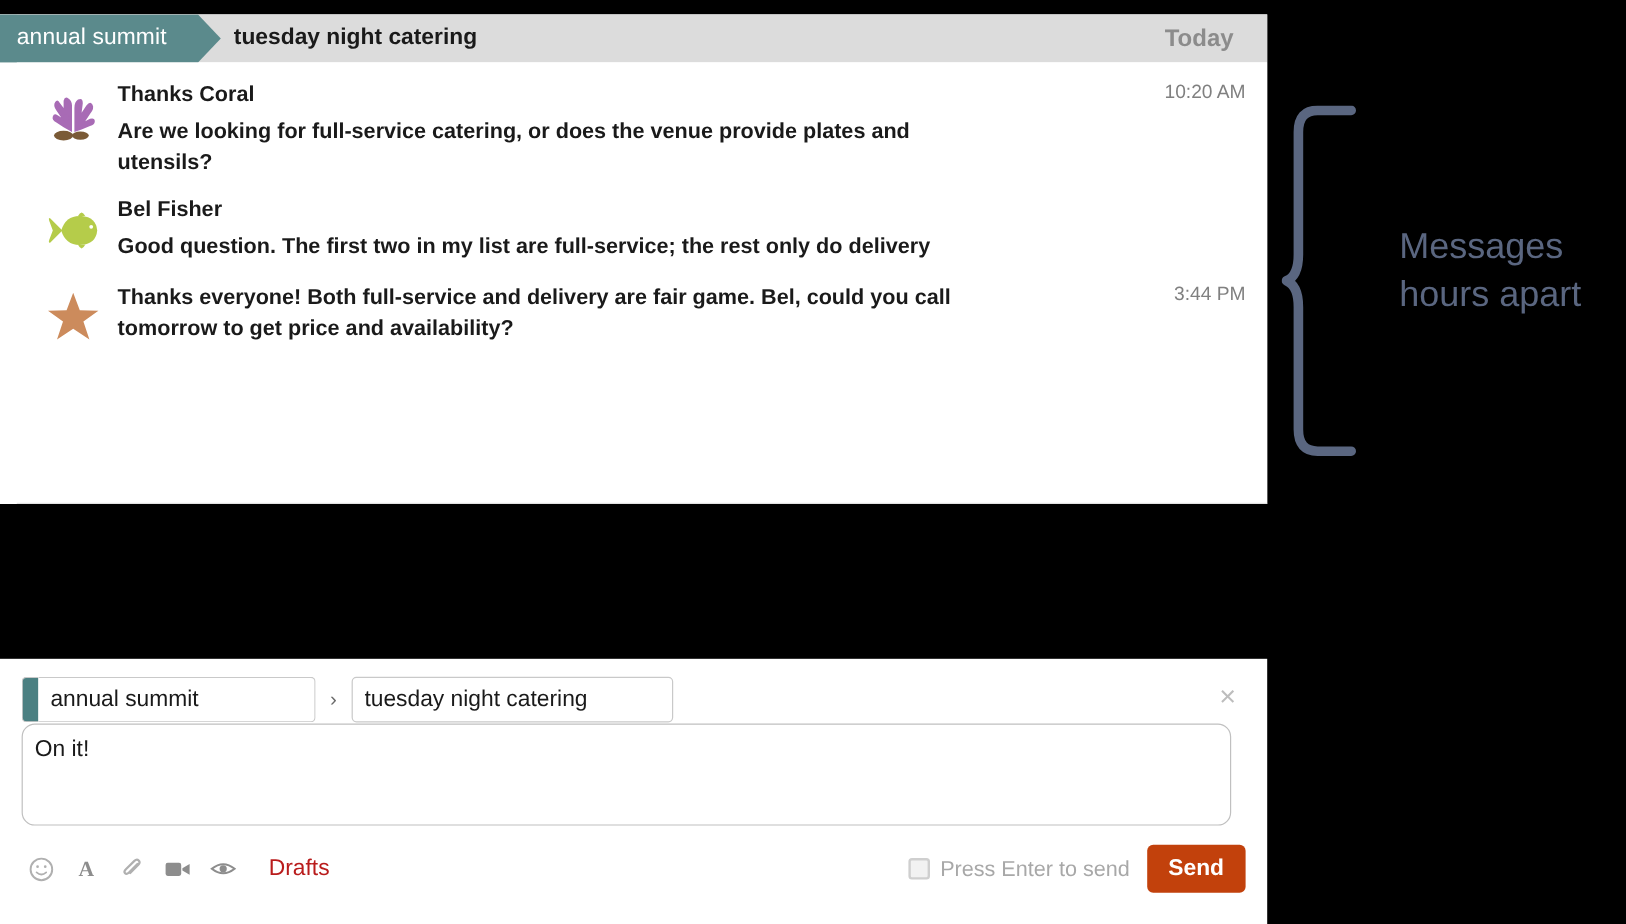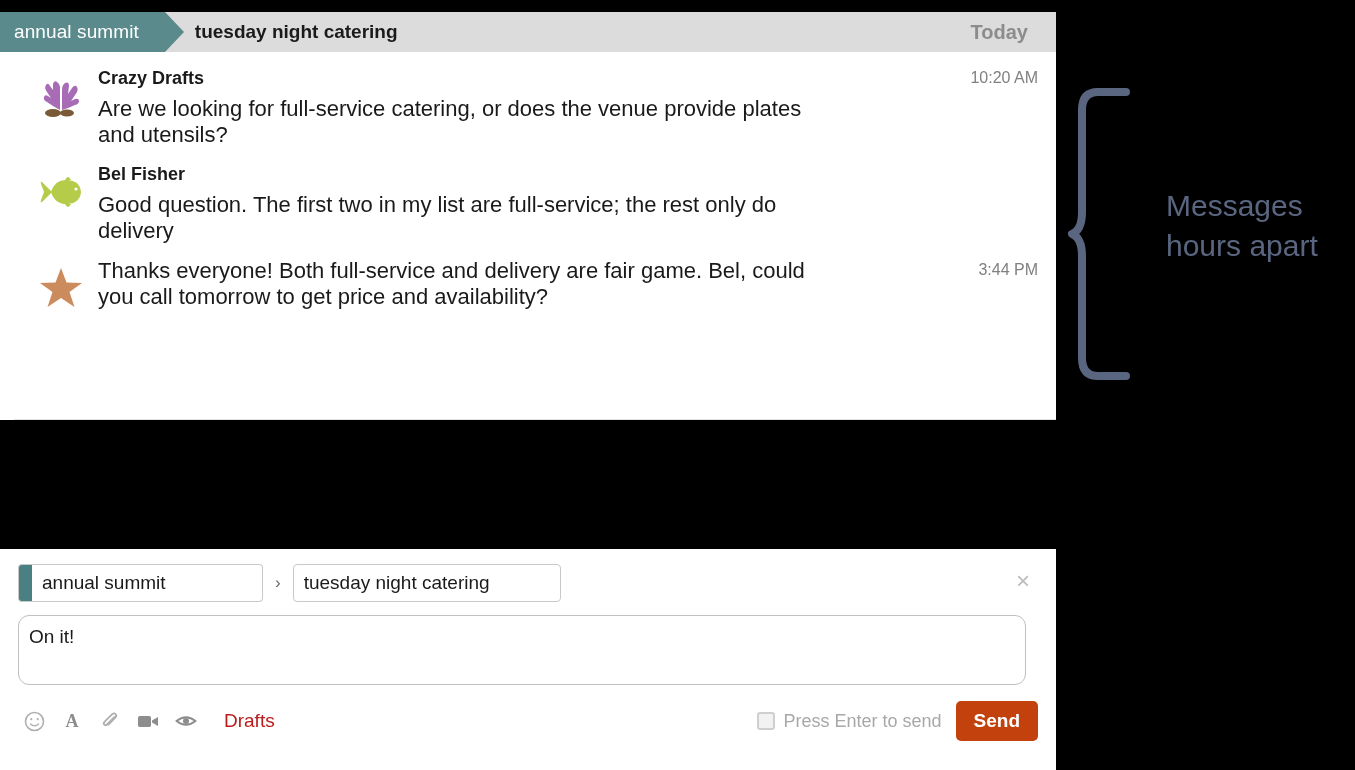--- a/index.html
+++ b/index.html
@@ -84,24 +84,25 @@
     padding-top: 4px;
   }
   .avatar svg { display: block; }
   .msg-body { flex: 1 1 auto; min-width: 0; padding-left: 8px; }
   .msg-sender {
     font-size: 18px; font-weight: bold; color: #1a1a1a;
     line-height: 24px;
     margin-bottom: 6px;
   }
   .msg-text {
-    font-size: 22px; color: #1a1a1a;
+    font-size: 18px; color: #1a1a1a;
     line-height: 26px;
     max-width: 740px;
     white-space: pre-line;
+    font-weight: bold;
   }
   .msg-time {
     flex: 0 0 auto;
     font-size: 16px; color: #808080;
     line-height: 24px;
     padding-left: 16px;
     white-space: nowrap;
   }
   .panel-bottom-edge {
     position: absolute; left: 14px; right: 0; bottom: 0;
@@ -179,22 +180,21 @@
   }
   .close-x {
     position: absolute; right: 2px; top: 6px;
     width: 26px; height: 26px;
     color: #bdbdbd; font-size: 24px; line-height: 24px;
     text-align: center; cursor: pointer;
     font-family: "Liberation Sans", sans-serif;
   }
   .compose-textarea {
     display: block;
-    margin-top: 12px;
-    width: 1008px; height: 70px;
+    width: 1008px; height: 85px;
     border: 1px solid #c0c0c0;
     border-radius: 11px;
     background: #fff;
     font-family: "Liberation Sans", sans-serif;
     font-size: 19px;
     color: #1a1a1a;
     padding: 9px 10px;
     resize: none;
     outline: none;
     line-height: 24px;
@@ -271,21 +271,21 @@
                 <path d="M25 40 L25 18 Q25 14 22 12 Q19 10 18 14 L18 20 L15 16 Q13 12 11 15 Q9 18 12 22 L16 28 L13 26 Q10 24 9 27 Q8 30 12 32 L18 36 Z"></path>
                 <path d="M27 40 L27 20 Q27 15 30 13 Q34 11 34 16 L33 24 L37 18 Q40 14 42 17 Q44 20 40 25 L36 31 L40 29 Q44 28 44 31 Q44 34 40 35 L33 38 Z"></path>
                 <path d="M24 28 Q20 24 18 26 Q16 29 20 32 Z"></path>
               </g>
               <ellipse cx="18" cy="43" rx="8" ry="4" fill="#7a5a36"></ellipse>
               <ellipse cx="32" cy="43" rx="7" ry="3.5" fill="#7a5a36"></ellipse>
             </svg>
           </span>
         </div>
         <div class="msg-body">
-          <div class="msg-sender">Crazy Drafts</div>
+          <div class="msg-sender">Thanks Coral</div>
           <div class="msg-text">Are we looking for full-service catering, or does the venue provide plates and utensils?</div>
         </div>
         <div class="msg-time">10:20 AM</div>
       </div>
 
       <div class="msg-row">
         <div class="avatar">
           <span>
             <svg width="52" height="52" viewBox="0 0 52 52">
               <path d="M16 26 Q20 13 33 14 Q45 15 46 26 Q45 37 33 38 Q20 39 16 26 Z" fill="#b5cc4a"></path>

